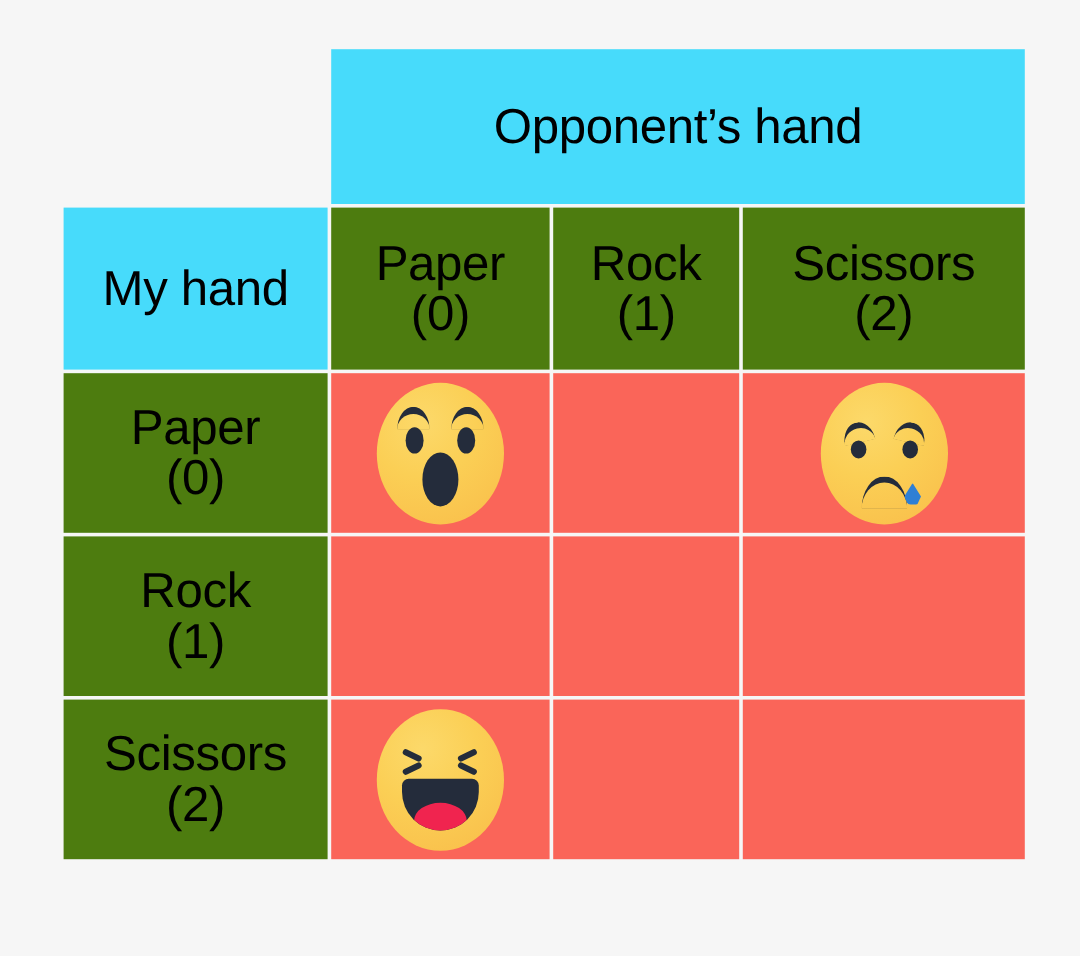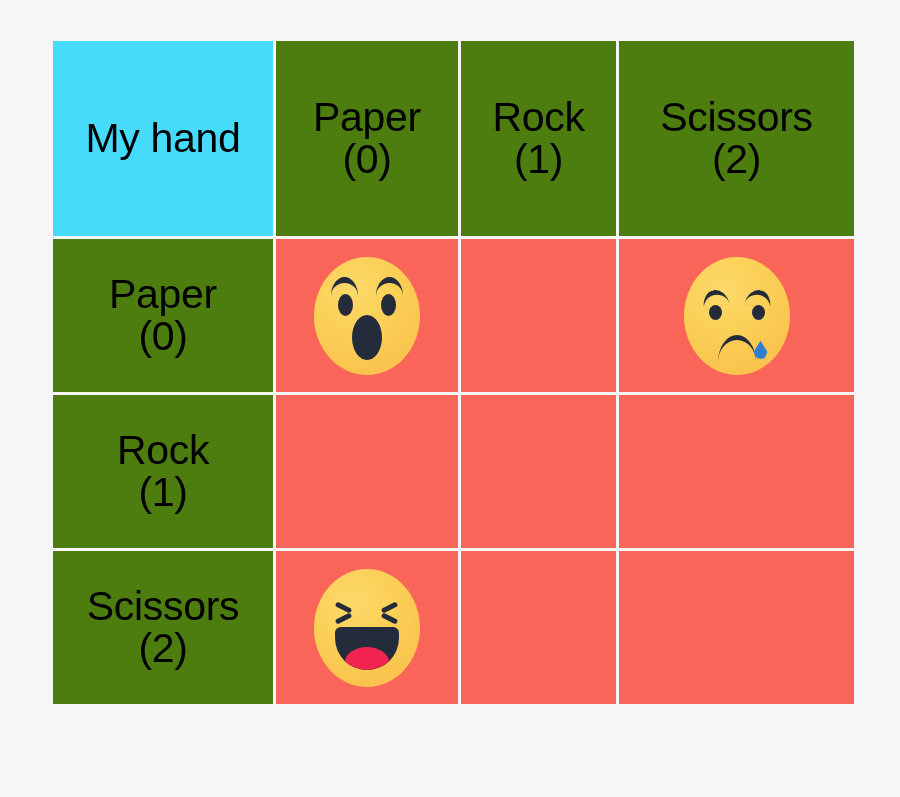--- a/index.html
+++ b/index.html
@@ -42,21 +42,21 @@
   }
 
   
   col.c-label  { width: 220px; }
   col.c-paper  { width: 182px; }
   col.c-rock   { width: 155px; }
   col.c-sciss  { width: 235px; }
 
   
   tr.r-title   { height: 129px; }
-  tr.r-header  { height: 170px; }
+  tr.r-header  { height: 135px; }
   tr.r-data    { height: 133px; }
 
   
   .cell-blue   { background: #47dbfb; }
   .cell-yellow { background: #4d7c0f; }
   .cell-red    { background: #fa6559; }
   .cell-empty  { background: transparent; }
 
   .title-cell {
     font-size: 47px;
@@ -213,20 +213,24 @@
 <div id="matrix-wrap">
   <table class="matrix">
     <colgroup>
       <col class="c-label">
       <col class="c-paper">
       <col class="c-rock">
       <col class="c-sciss">
     </colgroup>
     <tbody>
 
+      <tr class="r-title">
+        <td class="cell-empty"></td>
+        <td class="cell-blue title-cell" colspan="3">Opponent’s hand</td>
+      </tr>
 
       <tr class="r-header">
         <td class="cell-blue title-cell">My hand</td>
         <td class="cell-yellow">
           <span>Paper</span>
           <span class="label-line2">(0)</span>
         </td>
         <td class="cell-yellow">
           <span>Rock</span>
           <span class="label-line2">(1)</span>

